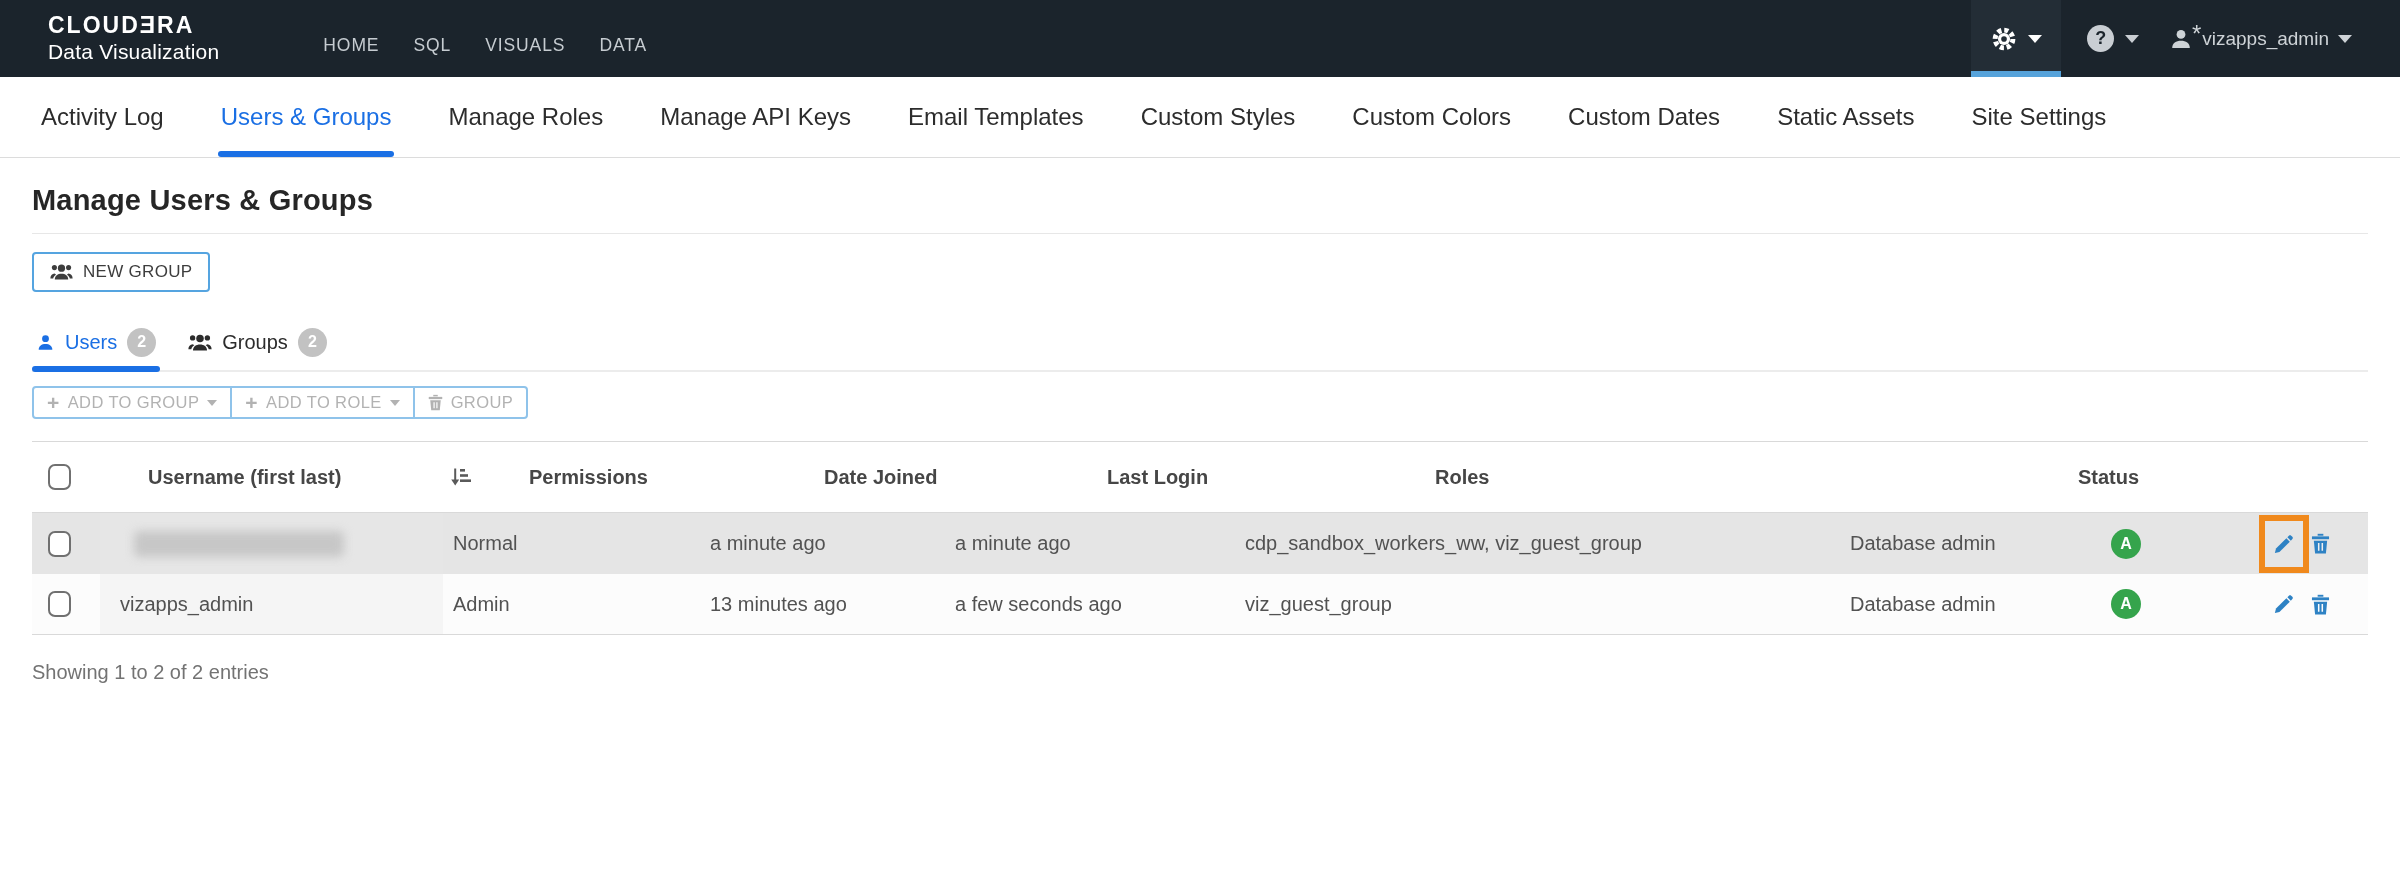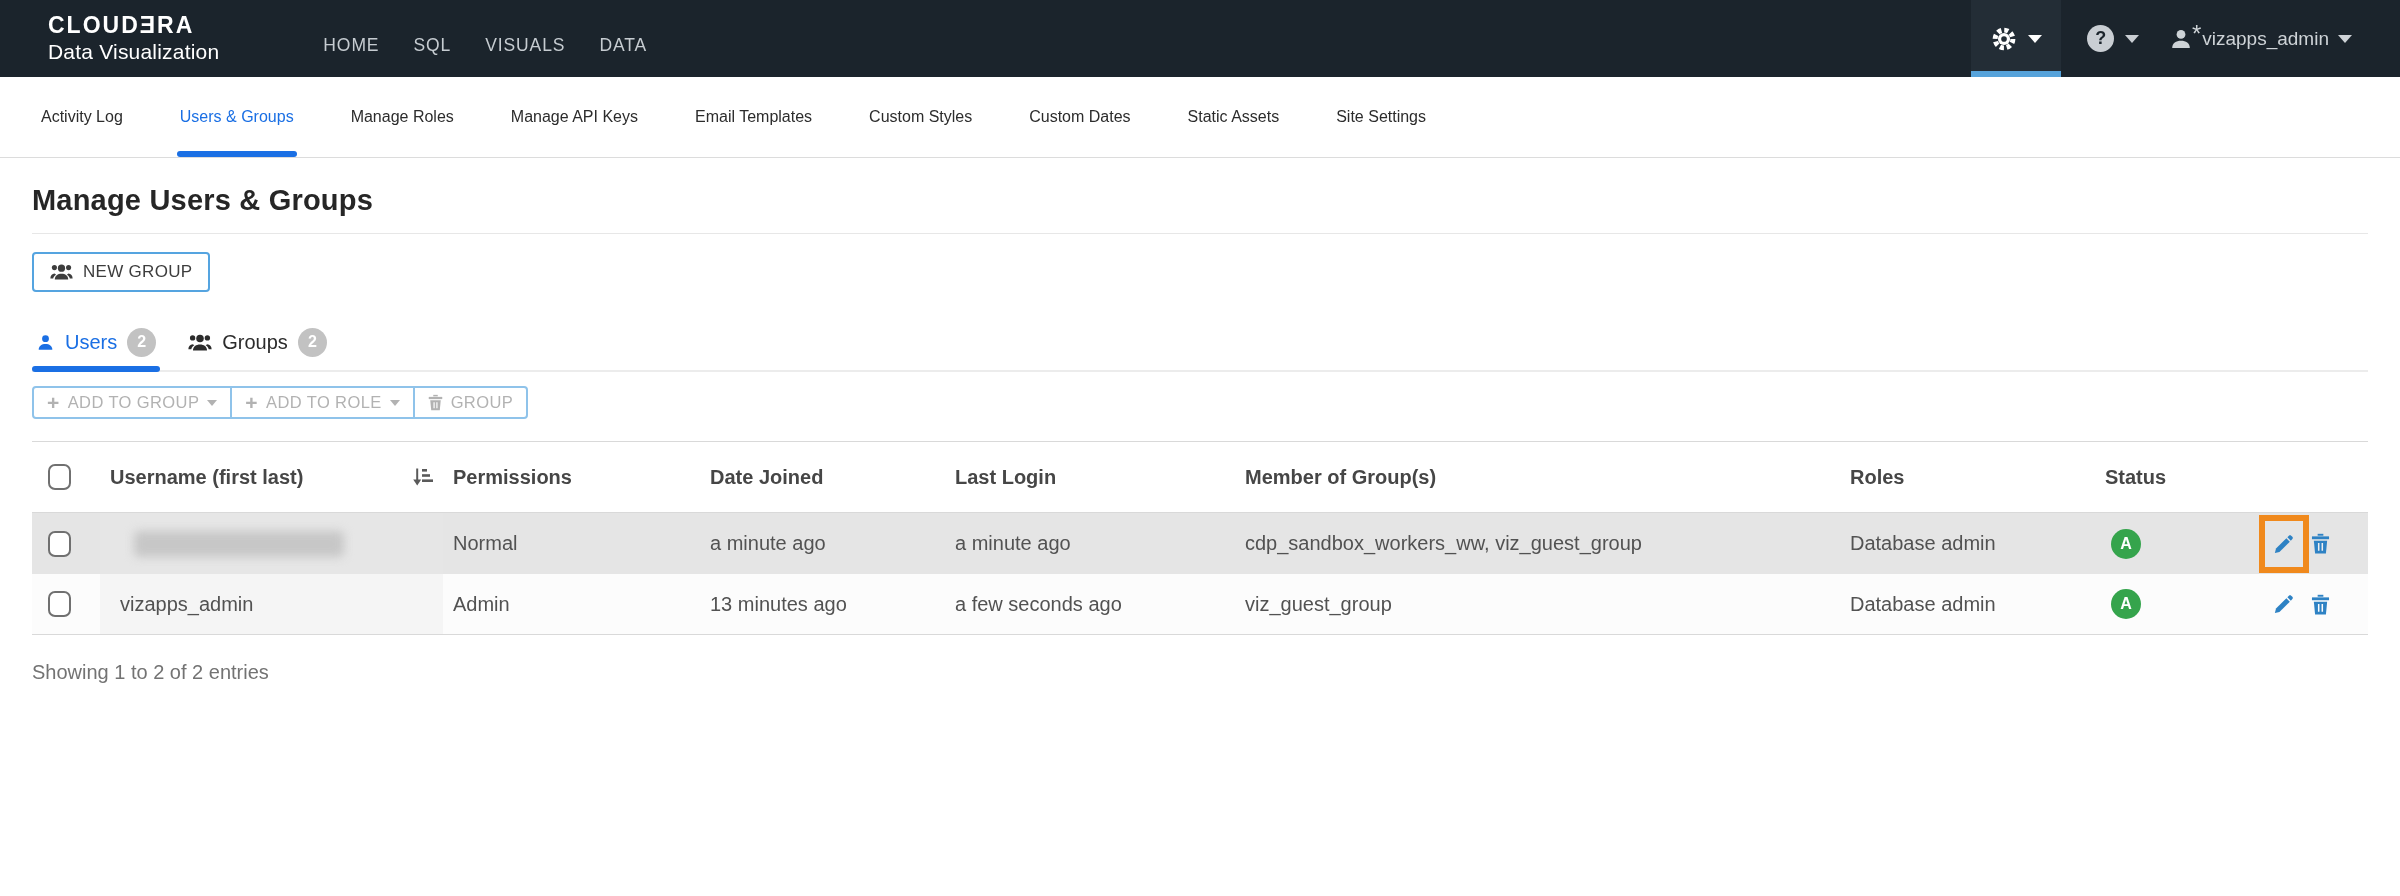--- a/index.html
+++ b/index.html
@@ -23,21 +23,21 @@
   .help-item { margin-left:26px; gap:11px; color:#c9ced3; }
   .user-item { margin-left:30px; margin-right:48px; gap:9px; color:#ced3d7; font-size:19px; }
   .caret { width:0; height:0; border-left:7px solid transparent; border-right:7px solid transparent; border-top:8px solid currentColor; display:inline-block; }
   .caret.sm { border-left-width:5px; border-right-width:5px; border-top-width:6px; }
   .help-circle { width:27px; height:27px; border-radius:50%; background:#c9ced3; color:var(--navbar_bg); font-weight:bold; font-size:18px; display:flex; align-items:center; justify-content:center; }
   .user-glyph { position:relative; display:inline-flex; }
   .user-star { position:absolute; top:-7px; right:-8px; font-size:24px; color:#ced3d7; }
 
   
   .tabbar { height:81px; border-bottom:1px solid #dcdcdc; display:flex; align-items:center; padding-left:41px; gap:57px; }
-  .tab { font-size:16px; color:#2c2c2c; height:100%; display:flex; align-items:center; position:relative; cursor:pointer; white-space:nowrap; }
+  .tab { font-size:24px; color:#2c2c2c; height:100%; display:flex; align-items:center; position:relative; cursor:pointer; white-space:nowrap; }
   .tab.active { color:var(--accent_blue); }
   .tab.active::after { content:""; position:absolute; bottom:0; left:-3px; right:-3px; height:6px; border-radius:4px; background:var(--accent_blue); }
 
   
   .main { padding:0 32px; }
   .page-title { font-size:29px; font-weight:700; color:#262626; margin-top:26px; line-height:1.15; letter-spacing:.2px; }
   .divider { border-bottom:1px solid #e7e7e7; margin-top:16px; }
 
   .btn-new-group { margin-top:18px; display:inline-flex; align-items:center; gap:10px; height:40px; padding:0 16px;
     border:2px solid #55a4e0; border-radius:4px; background:#fff; font-size:17px; color:#3d3d3d; letter-spacing:.3px; cursor:pointer; }
@@ -51,21 +51,21 @@
   .toolbar { margin-top:14px; display:inline-flex; }
   .tbtn { display:inline-flex; align-items:center; gap:8px; height:33px; padding:0 13px; background:#fff;
     border:2px solid #8fc3ea; color:#b2b2b2; font-size:16.5px; letter-spacing:.4px; margin-left:-2px; cursor:default; white-space:nowrap; }
   .tbtn:first-child { margin-left:0; border-radius:4px 0 0 4px; }
   .tbtn:last-child { border-radius:0 4px 4px 0; }
   .plus { font-size:21px; font-weight:bold; line-height:1; }
 
   
   .table { margin-top:22px; }
   .trow { display:grid; grid-template-columns:68px 343px 257px 245px 290px 605px 255px 160px 1fr; align-items:center; }
-  .thead { height:72px; border-top:1px solid #d9d9d9; border-bottom:1px solid #d9d9d9; }
+  .thead { height:72px; border-top:1px solid #d9d9d9; border-bottom:1px solid #d9d9d9;gap:38px; }
   .thead .cell { font-weight:bold; color:#464646; font-size:20px; }
   .rrow { height:61px; }
   .row-odd { background:#e5e5e5; }
   .row-odd .cell-username { background:#e6e6e6; height:100%; display:flex; align-items:center; }
   .row-even { background:#fcfcfc; border-bottom:1px solid #d9d9d9; }
   .row-even .cell-username { background:#f5f5f5; height:100%; display:flex; align-items:center; }
   .cell { padding-left:10px; font-size:20px; color:#525252; }
   .cell-check { padding-left:16px; }
   .checkbox { width:23px; height:26px; border:2.5px solid #707070; border-radius:7px; background:#fff; cursor:pointer; }
   .cell-username-h { display:flex; align-items:center; }
@@ -122,20 +122,21 @@
   </div>
 </div>
 
 <div class="tabbar">
   <span class="tab">Activity Log</span>
   <span class="tab active">Users &amp; Groups</span>
   <span class="tab">Manage Roles</span>
   <span class="tab">Manage API Keys</span>
   <span class="tab">Email Templates</span>
   <span class="tab">Custom Styles</span>
+  <span class="tab">Custom Colors</span>
   <span class="tab">Custom Dates</span>
   <span class="tab">Static Assets</span>
   <span class="tab">Site Settings</span>
 </div>
 
 <div class="main">
   <div class="page-title">Manage Users &amp; Groups</div>
   <div class="divider"></div>
 
   <button class="btn-new-group">
@@ -220,21 +221,20 @@
             <path d="M2.2 13.5h8l-4 6z"></path>
             <rect x="11" y="3" width="5" height="2.6"></rect>
             <rect x="11" y="8.2" width="8" height="2.6"></rect>
             <rect x="11" y="13.4" width="11" height="2.6"></rect>
           </svg>
         </span>
       </div>
       <div class="cell">Permissions</div>
       <div class="cell">Date Joined</div>
       <div class="cell">Last Login</div>
-      <div class="cell">Member of Group(s)</div>
       <div class="cell">Roles</div>
       <div class="cell">Status</div>
       <div class="cell"></div>
     </div>
 
     <div class="trow rrow row-odd">
       <div class="cell cell-check">
         <div class="checkbox"></div>
       </div>
       <div class="cell cell-username">

